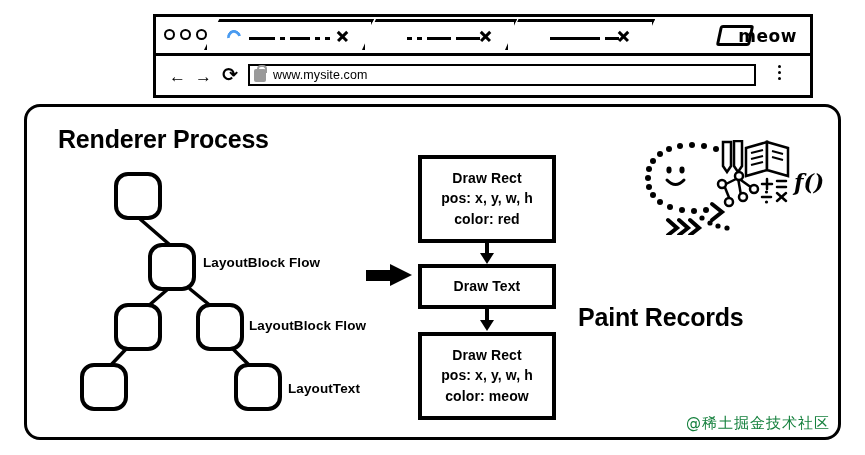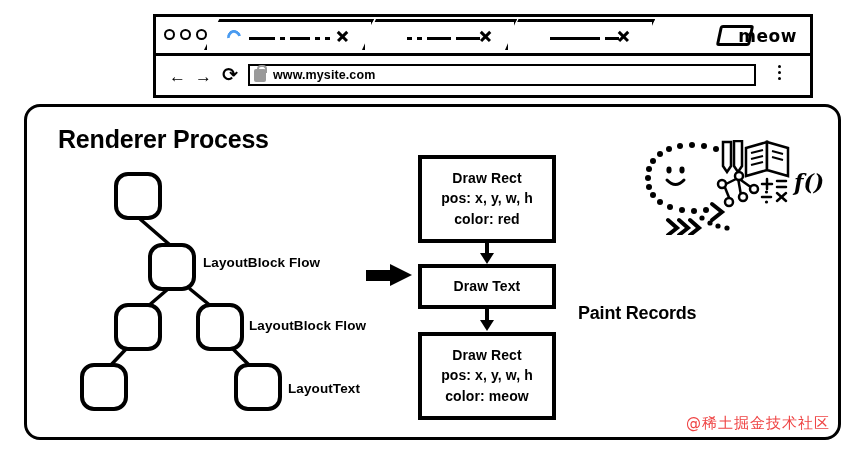--- a/index.html
+++ b/index.html
@@ -47,21 +47,21 @@
   .nav-back{left:13px;}
   .nav-fwd{left:39px;}
   .nav-reload{left:66px;top:9px;font-size:19px;}
   .omni{position:absolute;left:92px;top:8px;width:508px;height:22px;
         border:2.5px solid #000;box-sizing:border-box;background:#fff;
         display:flex;align-items:center;padding-left:4px;}
   .lock{width:12px;height:13px;background:#9a9a9a;border-radius:2px;position:relative;
         margin-right:7px;}
   .lock:before{content:"";position:absolute;left:3px;top:-4px;width:6px;height:6px;
         border:2px solid #9a9a9a;border-bottom:none;border-radius:4px 4px 0 0;}
-  .urltext{font-size:12.5px;font-weight:700;letter-spacing:.1px;}
+  .urltext{font-size:12.5px;font-weight:400;letter-spacing:.1px;}
   .kebab{position:absolute;left:622px;top:9px;display:flex;flex-direction:column;
          gap:3px;align-items:center;}
   .kebab i{width:3px;height:3px;background:#000;border-radius:50%;display:block;}
 
   
   .panel{position:absolute;left:24px;top:104px;width:817px;height:336px;
          border:3.5px solid #000;border-radius:16px;box-sizing:border-box;background:#fff;}
   .panel-title{position:absolute;left:58px;top:125px;font-size:25px;font-weight:700;
                letter-spacing:-.2px;}
 
@@ -97,29 +97,29 @@
   .parrow{position:absolute;left:480px;width:14px;}
   .parrow .s{position:absolute;left:5px;top:0;width:4px;background:#000;}
   .parrow .h{position:absolute;left:0;width:0;height:0;
         border-left:7px solid transparent;border-right:7px solid transparent;
         border-top:11px solid #000;}
   .pa1{top:243px;height:21px;}
   .pa1 .s{height:11px;} .pa1 .h{top:10px;}
   .pa2{top:309px;height:23px;}
   .pa2 .s{height:12px;} .pa2 .h{top:11px;}
 
-  .paint-records{position:absolute;left:578px;top:303px;font-size:18px;
+  .paint-records{position:absolute;left:578px;top:303px;font-size:25px;
                  font-weight:600;letter-spacing:-.2px;text-align:center;}
 
   
   .doodle{position:absolute;left:636px;top:140px;width:200px;height:95px;}
   .mt-label{position:absolute;left:716px;top:202px;font-size:16.5px;font-weight:600;}
 
   
-  .watermark{position:absolute;left:686px;top:414px;font-size:15px;color:#ef4444;
+  .watermark{position:absolute;left:686px;top:414px;font-size:15px;color:#15803d;
              font-family:"DejaVu Sans",sans-serif;letter-spacing:1px;text-align:center;}
 </style>
 </head>
 <body>
 
 <div class="stage">
 
   <div class="browser">
 
     <div class="tabstrip">

